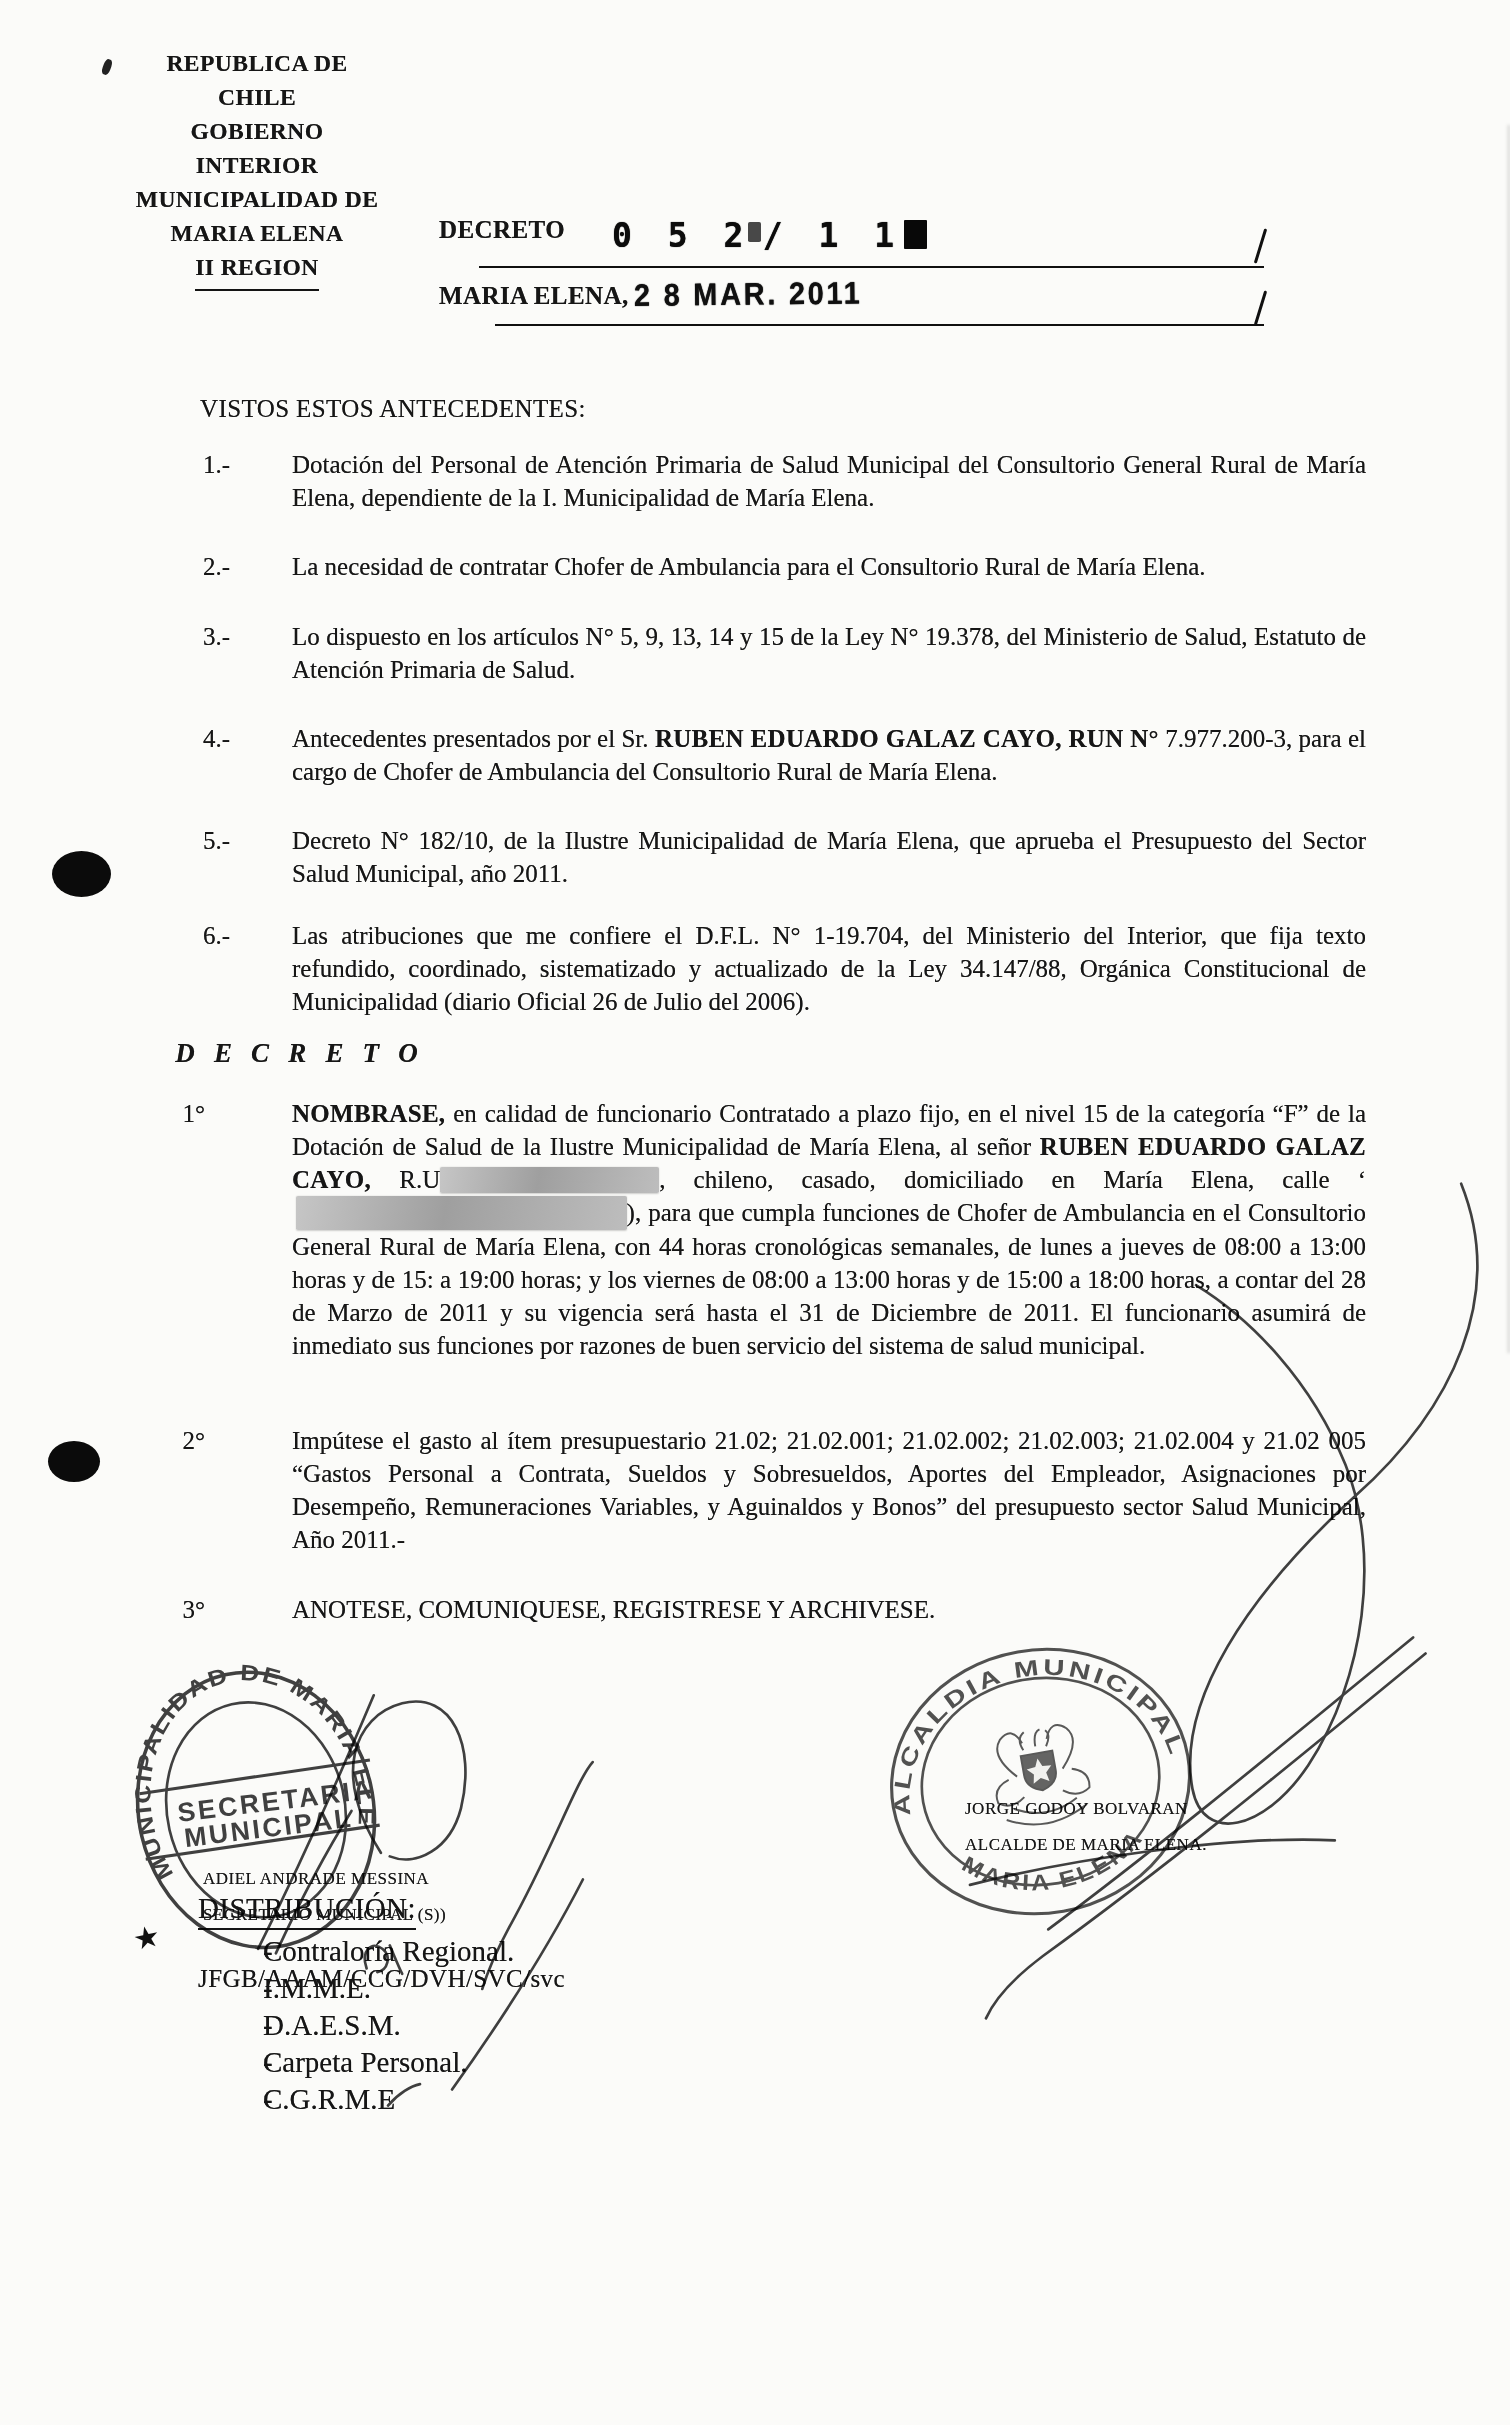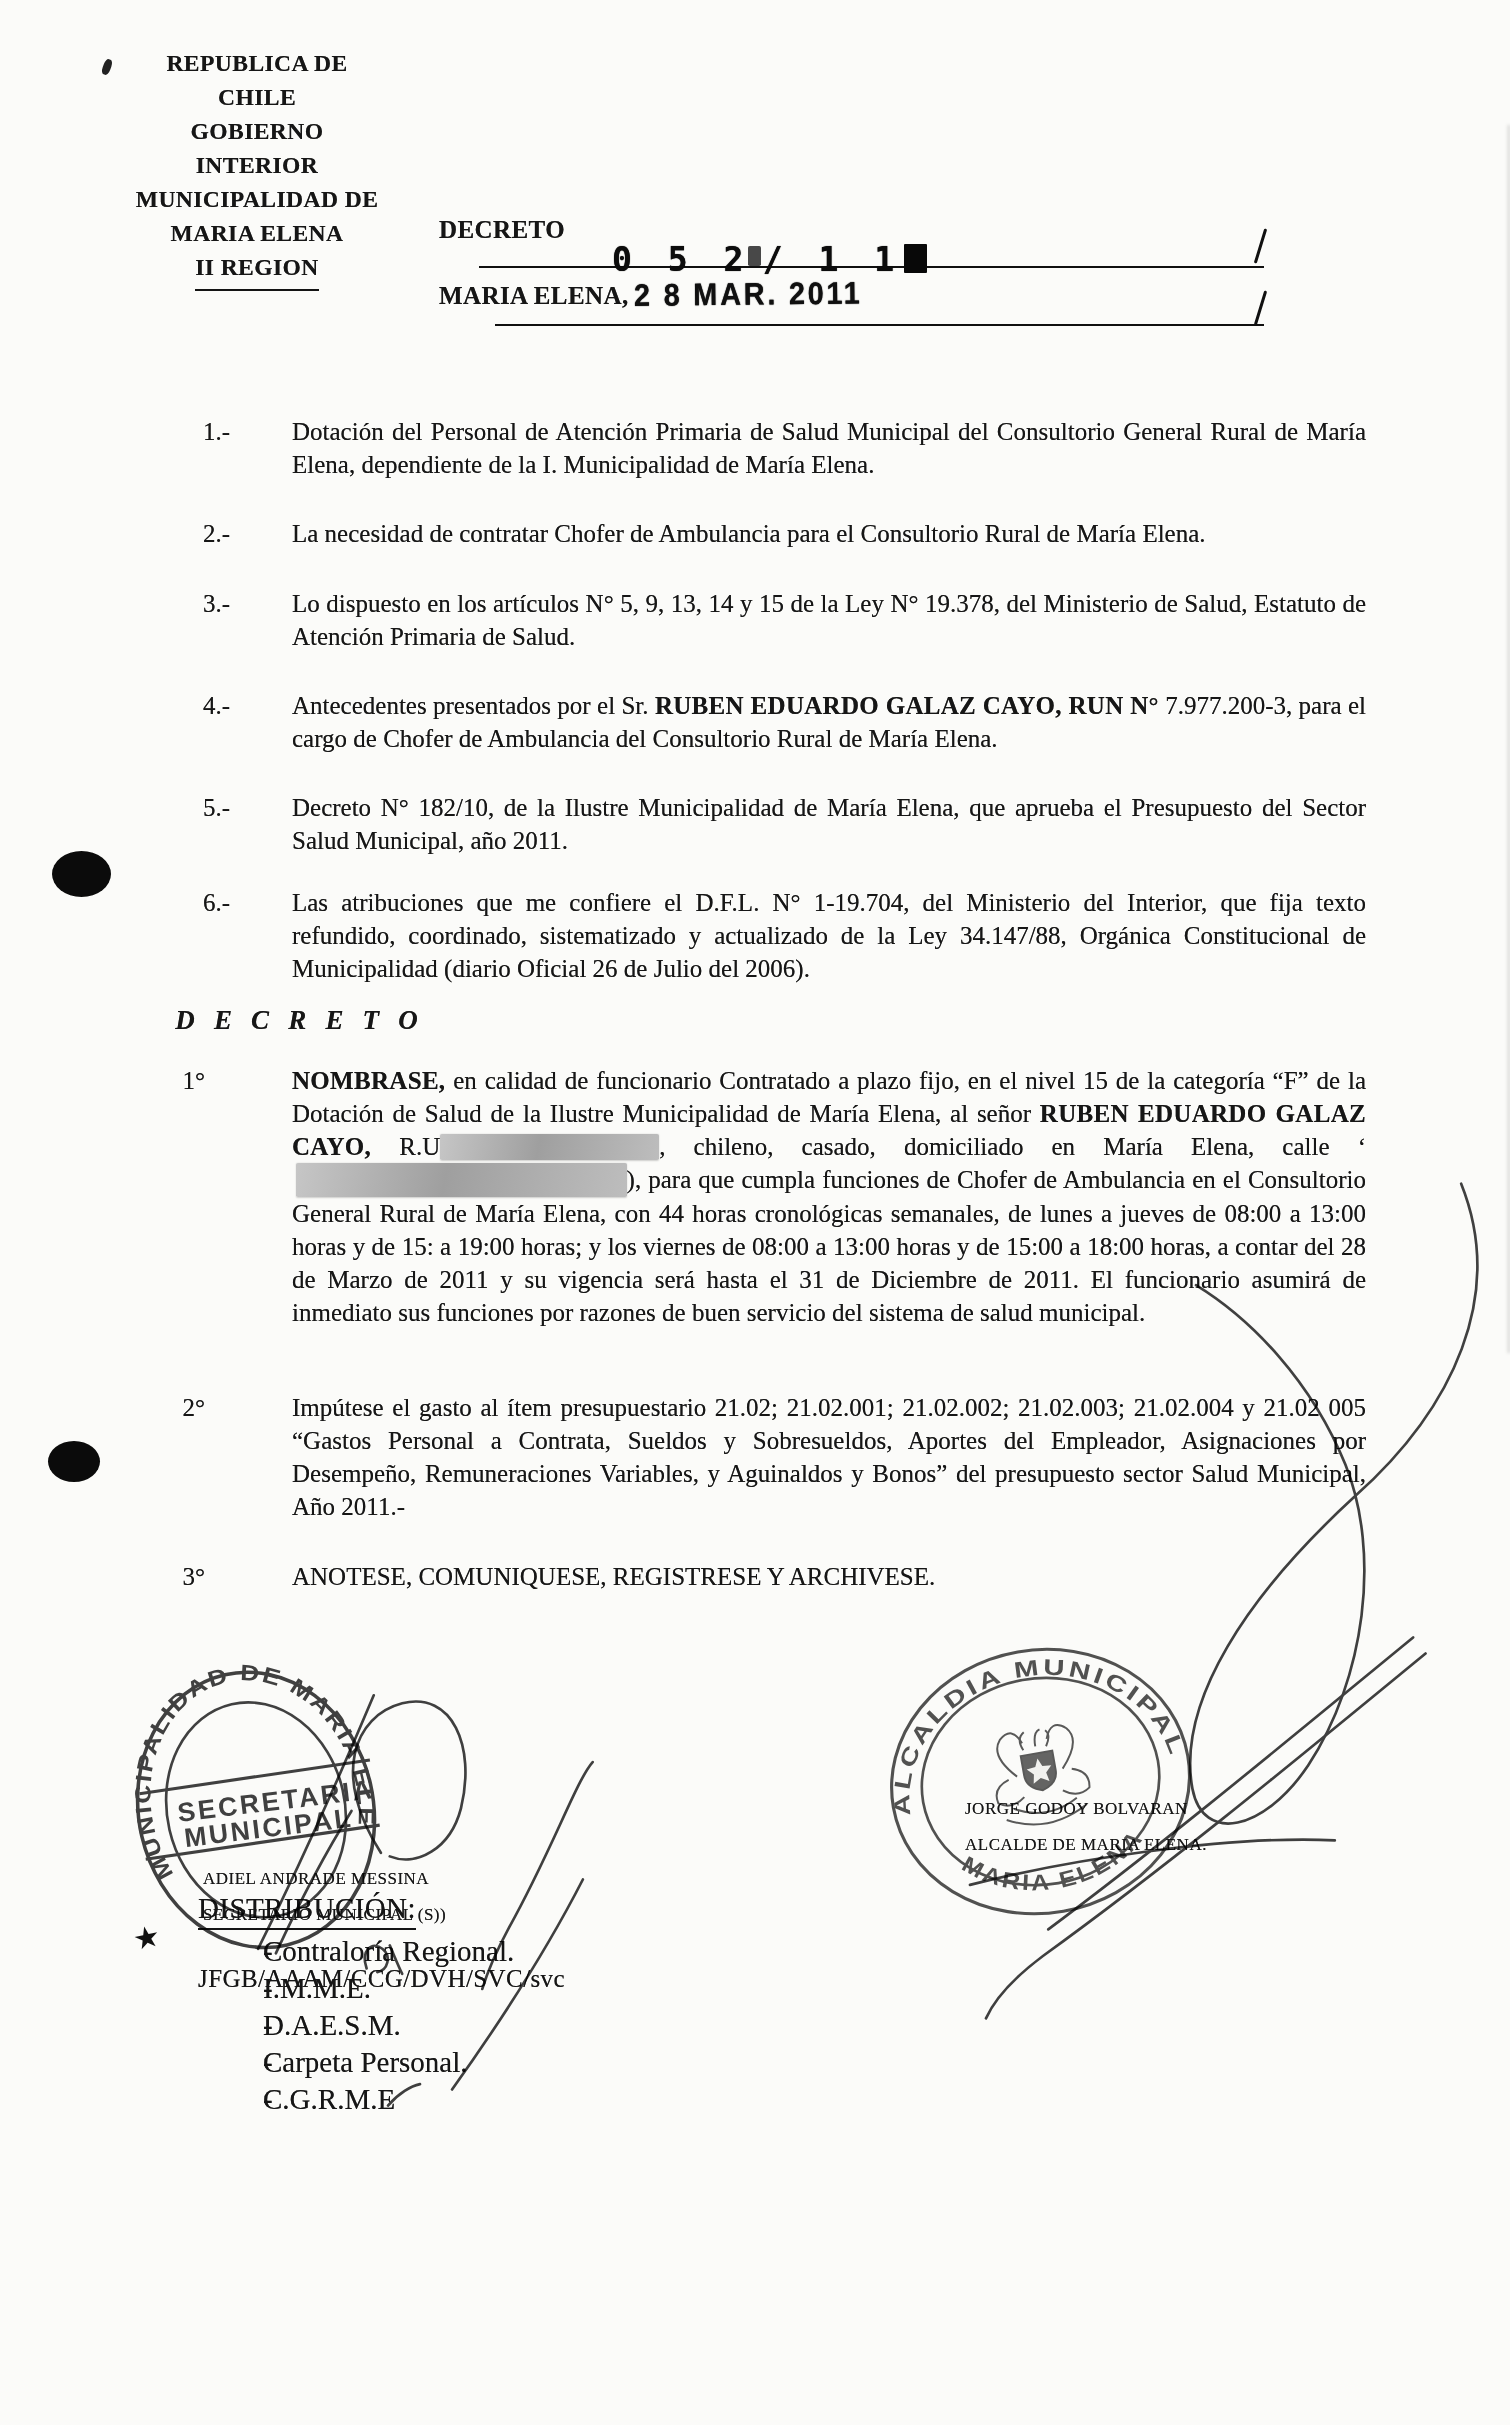--- a/index.html
+++ b/index.html
@@ -10,21 +10,21 @@
   
   .hdr{position:absolute;left:128px;top:46px;width:258px;text-align:center;
        font-size:23.6px;line-height:34px;font-weight:600;letter-spacing:0.4px;}
   .hdr .u{border-bottom:2.7px solid #141414;padding-bottom:9px;}
   
   .lbl{position:absolute;font-size:25px;font-weight:600;letter-spacing:0.4px;}
   .rule{position:absolute;height:0;border-bottom:2.8px solid #101010;}
   .slash{position:absolute;width:3.1px;height:36px;background:#101010;transform:rotate(17deg);border-radius:1.8px;}
   .stampnum{position:absolute;font-family:"DejaVu Sans Mono","Liberation Mono",monospace;
             font-weight:bold;font-size:33px;letter-spacing:8px;color:#0c0c0c;
-            text-shadow:0 0 0.9px #000;margin-top:24px;}
+            text-shadow:0 0 0.9px #000;}
   .blot1{display:inline-block;width:13.3px;height:19.6px;background:#1c1c1c;opacity:.8;vertical-align:5.3px;margin:0 1.8px 0 -3.6px;border-radius:1.8px;}
   .blot2{display:inline-block;width:23px;height:28.5px;background:#080808;vertical-align:-1.8px;margin-left:1.8px;border-radius:0.9px;}
   .stampdate{position:absolute;font-family:"Liberation Sans","DejaVu Sans",sans-serif;
              font-weight:bold;font-size:29px;letter-spacing:2.7px;color:#101010;
              transform:rotate(-.6deg) scaleY(1.08);text-shadow:0 0 1.1px #111;}
   
   .main{position:absolute;left:178px;top:392px;width:1188px;font-size:25px;line-height:33px;}
   .vtitle{margin-left:22px;letter-spacing:0.4px;}
   .item{display:flex;}
   .v{padding-left:25px;}
@@ -71,20 +71,21 @@
     <span>0 5 2</span><span class="blot1"></span><span>/ 1 1</span><span class="blot2"></span>
   </div>
   <div class="slash" style="left:1259px;top:228px;"></div>
 
   <div class="lbl ink" style="left:439px;top:282px;">MARIA ELENA,</div>
   <div class="rule" style="left:495px;top:324px;width:769px;"></div>
   <div class="stampdate" style="left:634px;top:278px;">2 8 MAR. 2011</div>
   <div class="slash" style="left:1259px;top:290px;"></div>
 
   <div class="main ink">
+    <div class="vtitle">VISTOS ESTOS ANTECEDENTES:</div>
 
     <div class="item v" style="margin-top:23px;">
       <span class="num">1.-</span>
       <span class="txt">Dotación del Personal de  Atención Primaria de Salud Municipal  del Consultorio General Rural de María Elena, dependiente de la I. Municipalidad de María Elena.</span>
     </div>
     <div class="item v" style="margin-top:36px;">
       <span class="num">2.-</span>
       <span class="txt">La necesidad de contratar  Chofer de Ambulancia para el Consultorio Rural de María Elena.</span>
     </div>
     <div class="item v" style="margin-top:37px;">

